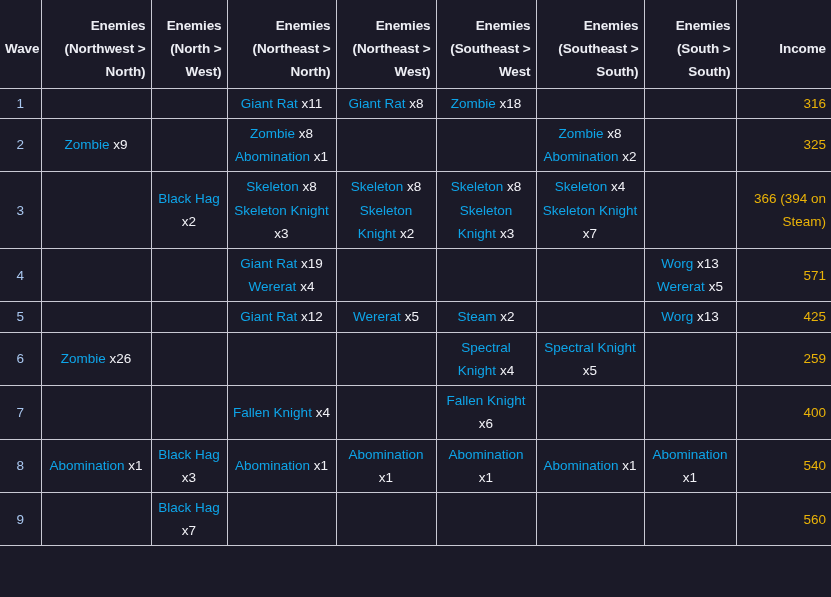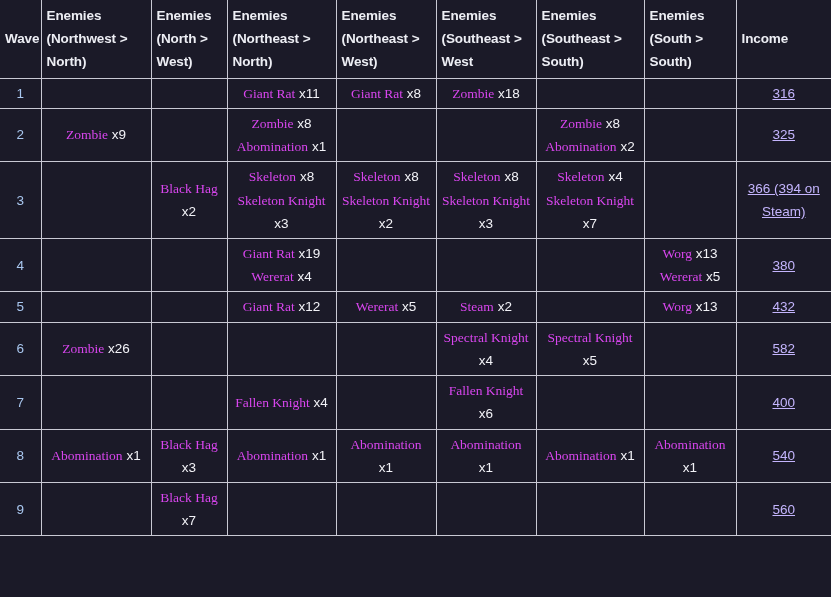--- a/index.html
+++ b/index.html
@@ -30,24 +30,24 @@
     background: #1b1a28;
   }
   
   #wave-table thead th { border-top: none; }
   #wave-table td:first-child, #wave-table th:first-child { border-left: none; }
   #wave-table td:last-child, #wave-table th:last-child { border-right: none; margin-left: 16px; }
 
   #wave-table thead th {
     font-weight: bold;
     color: #edeef4;
-    text-align: left;
+    text-align: right;
     font-size: 13.5px;
     letter-spacing: -0.1px;
-    padding-top: 4px;
+    padding-top: 14px;
     padding-bottom: 4px;
   }
   .col-wave    { width: 41px; }
   .col-lane    { width: 110px; }
   .col-lane2   { width: 76px; }
   .col-lane3   { width: 109px; }
   .col-lane4   { width: 100px; }
   .col-lane5   { width: 100px; }
   .col-lane6   { width: 108px; }
   .col-lane7   { width: 92px; }
@@ -55,29 +55,27 @@
 
   td.wave-cell {
     text-align: center;
     color: #a9c7ef;
   }
   td.lane-cell {
     text-align: center;
     color: #ececf3;
   }
   td.income-cell {
-    text-align: center;
-    color: #c4b5fd;
+    text-align: right;
+    color: #eab308;
     padding-left: 3px;
-    text-decoration: underline;
   }
   .enemy-link {
-    color: #d946ef;
+    color: #0ea5e9;
     text-decoration: none;
-    font-family: Liberation Serif, serif;
   }
   .enemy-count {
     color: #f2f2f7;
     font-weight: 400;
   }
   .entry { display: inline; }
   .entry + .entry::before { content: " "; }
 </style>
 </head>
 <body>
@@ -143,43 +141,43 @@
       </tr>
       <tr>
         <td class="wave-cell">4</td>
         <td class="lane-cell"></td>
         <td class="lane-cell"></td>
         <td class="lane-cell"><span class="entry"><a class="enemy-link">Giant Rat</a> <span class="enemy-count">x19</span></span><span class="entry"><a class="enemy-link">Wererat</a> <span class="enemy-count">x4</span></span></td>
         <td class="lane-cell"></td>
         <td class="lane-cell"></td>
         <td class="lane-cell"></td>
         <td class="lane-cell"><span class="entry"><a class="enemy-link">Worg</a> <span class="enemy-count">x13</span></span><span class="entry"><a class="enemy-link">Wererat</a> <span class="enemy-count">x5</span></span></td>
-        <td class="income-cell">380</td>
+        <td class="income-cell">571</td>
       </tr>
       <tr>
         <td class="wave-cell">5</td>
         <td class="lane-cell"></td>
         <td class="lane-cell"></td>
         <td class="lane-cell"><span class="entry"><a class="enemy-link">Giant Rat</a> <span class="enemy-count">x12</span></span></td>
         <td class="lane-cell"><span class="entry"><a class="enemy-link">Wererat</a> <span class="enemy-count">x5</span></span></td>
         <td class="lane-cell"><span class="entry"><a class="enemy-link">Steam</a> <span class="enemy-count">x2</span></span></td>
         <td class="lane-cell"></td>
         <td class="lane-cell"><span class="entry"><a class="enemy-link">Worg</a> <span class="enemy-count">x13</span></span></td>
-        <td class="income-cell">432</td>
+        <td class="income-cell">425</td>
       </tr>
       <tr>
         <td class="wave-cell">6</td>
         <td class="lane-cell"><span class="entry"><a class="enemy-link">Zombie</a> <span class="enemy-count">x26</span></span></td>
         <td class="lane-cell"></td>
         <td class="lane-cell"></td>
         <td class="lane-cell"></td>
         <td class="lane-cell"><span class="entry"><a class="enemy-link">Spectral Knight</a> <span class="enemy-count">x4</span></span></td>
         <td class="lane-cell"><span class="entry"><a class="enemy-link">Spectral Knight</a> <span class="enemy-count">x5</span></span></td>
         <td class="lane-cell"></td>
-        <td class="income-cell">582</td>
+        <td class="income-cell">259</td>
       </tr>
       <tr>
         <td class="wave-cell">7</td>
         <td class="lane-cell"></td>
         <td class="lane-cell"></td>
         <td class="lane-cell"><span class="entry"><a class="enemy-link">Fallen Knight</a> <span class="enemy-count">x4</span></span></td>
         <td class="lane-cell"></td>
         <td class="lane-cell"><span class="entry"><a class="enemy-link">Fallen Knight</a> <span class="enemy-count">x6</span></span></td>
         <td class="lane-cell"></td>
         <td class="lane-cell"></td>

